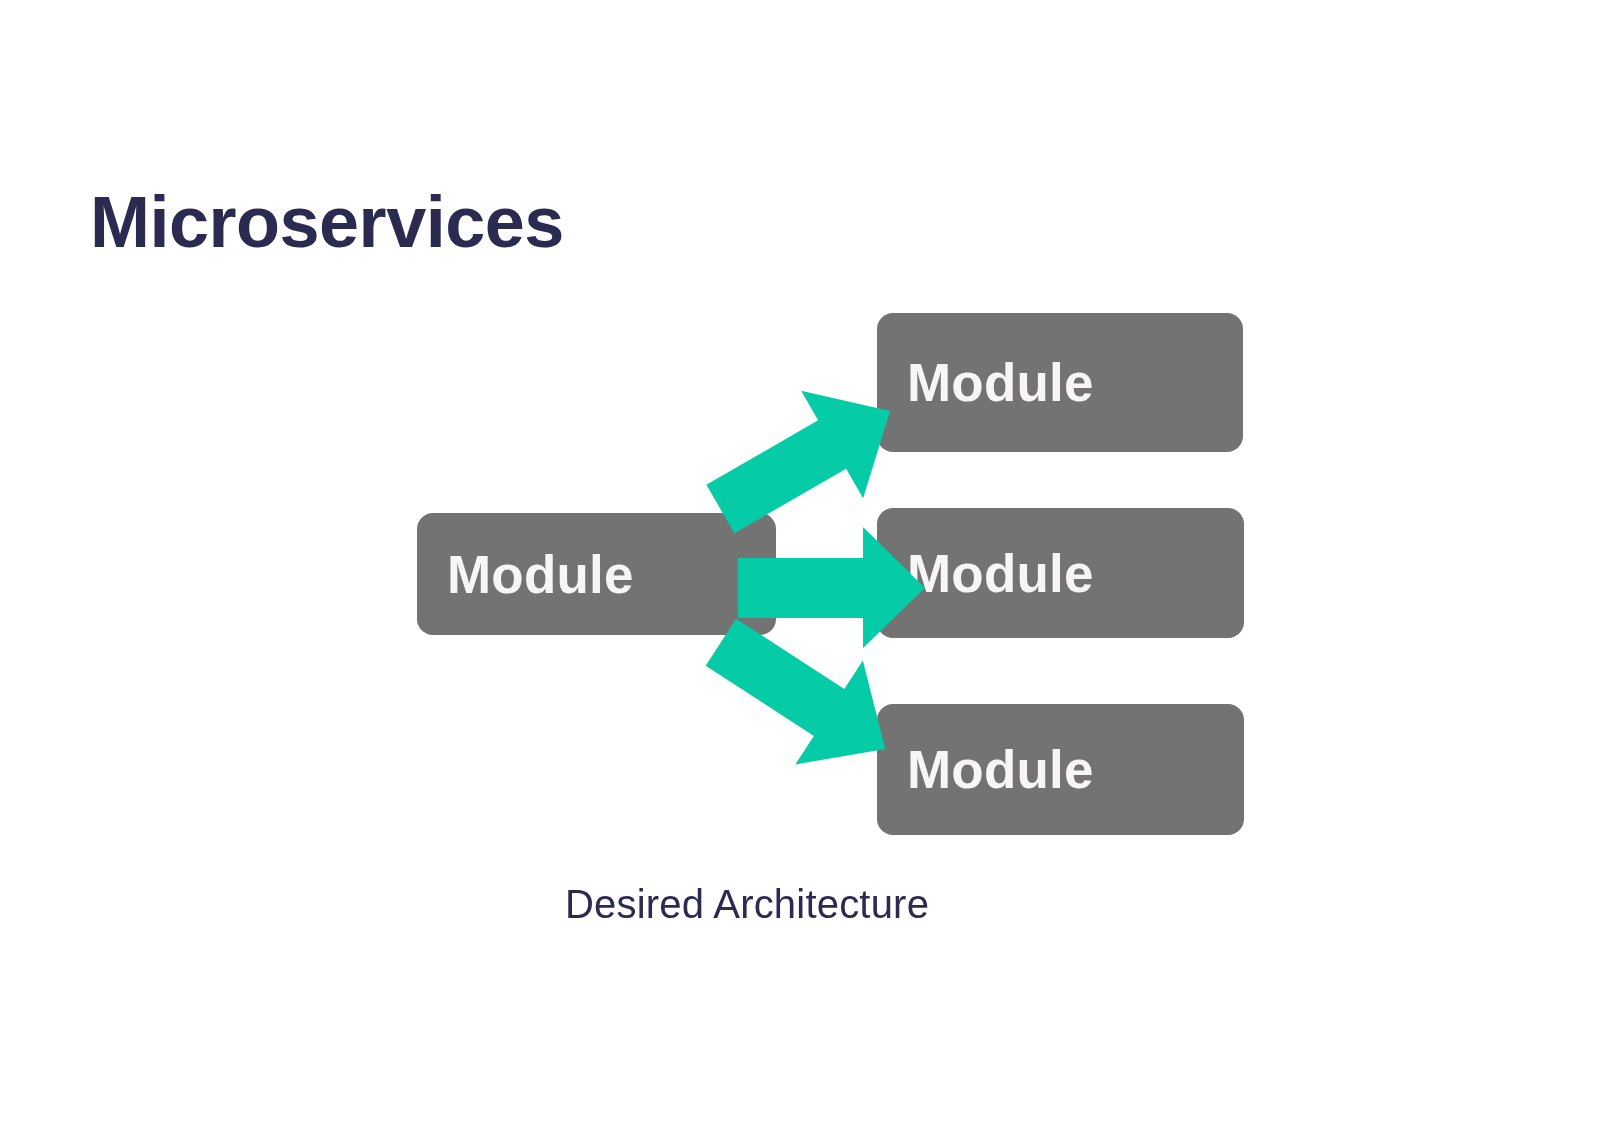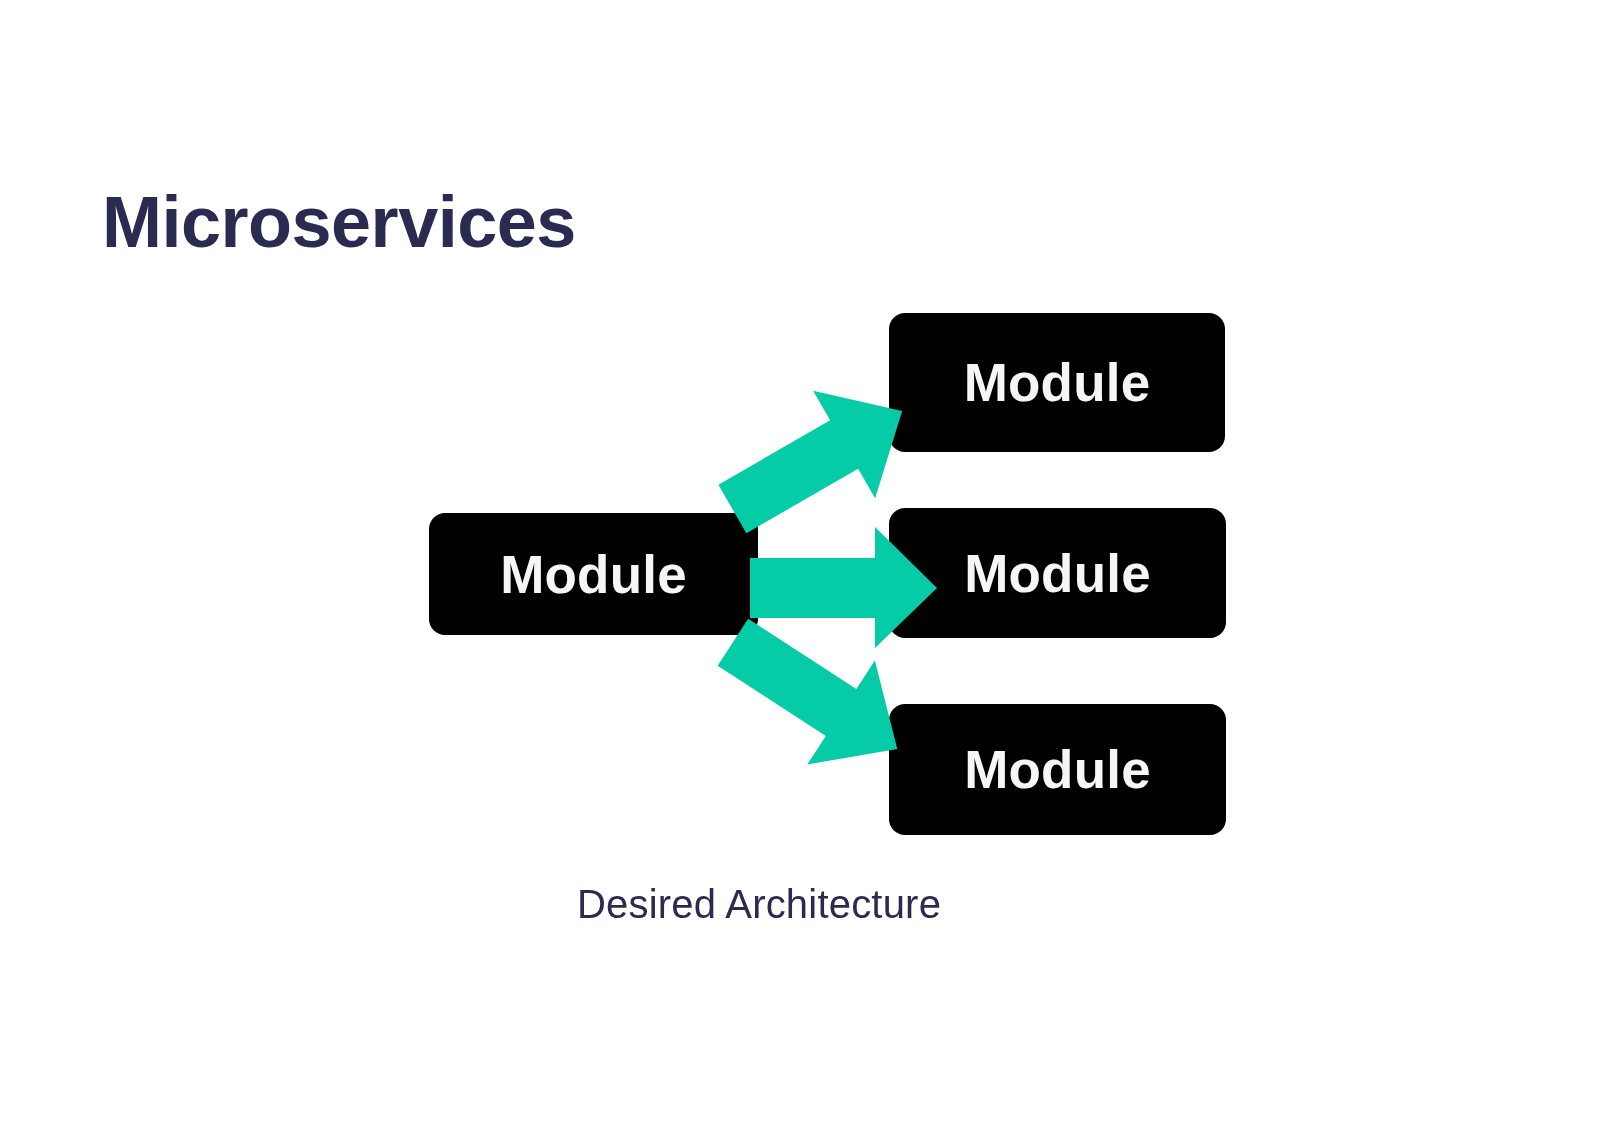--- a/index.html
+++ b/index.html
@@ -9,45 +9,44 @@
   }
   body {
     font-family: "Liberation Sans", sans-serif;
   }
   #canvas {
     position: relative;
     width: 1288px;
     height: 1131px;
     background: #ffffff;
     overflow: hidden;
-    margin-left: 12px;
   }
 
   
   #page-title {
     position: absolute;
     left: 90px;
     top: 186px;
     font-size: 72px;
     font-weight: bold;
     letter-spacing: -0.5px;
     color: #2B2A50;
     line-height: 1;
     white-space: nowrap;
   }
 
   
   .module-box {
     position: absolute;
-    background: #000000;
+    background: #737373;
     border-radius: 16px;
     display: flex;
     align-items: center;
-    justify-content: center;
     z-index: 1;
+    padding-left: 30px;
   }
   .module-label {
     font-size: 53px;
     font-weight: bold;
     color: #F7F5F5;
     letter-spacing: 0.2px;
     line-height: 1;
     white-space: nowrap;
   }
 

